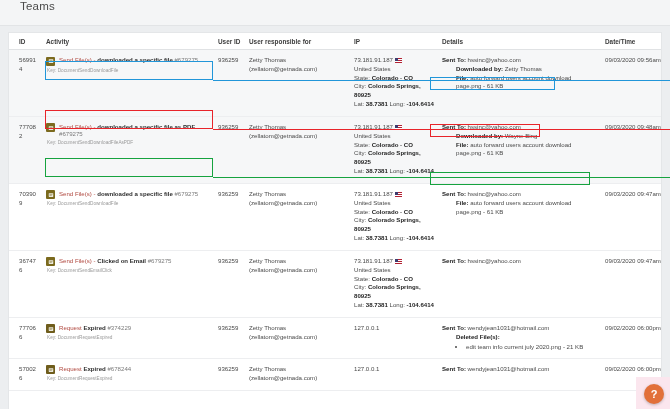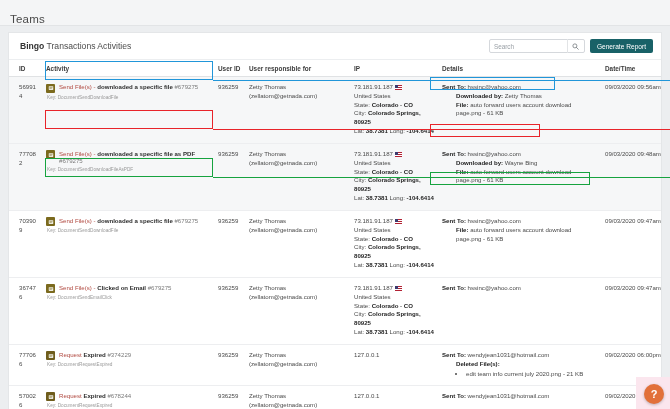--- a/index.html
+++ b/index.html
@@ -11,22 +11,22 @@
     font-family: "Liberation Sans", sans-serif;
     -webkit-font-smoothing: antialiased;
   }
   .page { position: relative; width: 670px; height: 409px; background: #eceef0; }
 
   
   .topbar {
     height: 26px;
     background: #f4f5f6;
     border-bottom: 1px solid #e2e4e6;
-    display: flex; align-items: flex-end;
-    padding-left: 10px;
+    display: flex; align-items: flex-start;
+    padding-left: 20px;
   }
   .topbar .title { font-size: 11.5px; color: #4a4a4a; letter-spacing: .2px; }
 
   
   .card {
     position: absolute;
     left: 8px; top: 32px; right: 8px; bottom: 0;
     background: #ffffff;
     border: 1px solid #e4e6e8;
     border-bottom: none;
@@ -172,37 +172,20 @@
 <body>
 
 <div class="page">
 
   <div class="topbar">
     <span class="title">Teams</span>
   </div>
 
   <div class="card">
 
-    <div class="card-header">
-      <div class="card-title">
-        <b>Bingo</b><span> Transactions Activities</span>
-      </div>
-      <div class="header-right">
-        <div class="search-wrap">
-          <input class="search-input" type="text" placeholder="Search" style="">
-          <span class="search-btn">
-            <svg width="7" height="7" viewBox="0 0 16 16">
-              <circle cx="6.6" cy="6.6" r="4.6" fill="none" stroke="#6b7176" stroke-width="1.7"></circle>
-              <line x1="10.2" y1="10.2" x2="14.4" y2="14.4" stroke="#6b7176" stroke-width="1.7" stroke-linecap="round"></line>
-            </svg>
-          </span>
-        </div>
-        <button class="gen-btn">Generate Report</button>
-      </div>
-    </div>
 
     <table class="grid">
       <colgroup>
         <col class="col-id">
           <col class="col-act">
           <col class="col-uid">
           <col class="col-resp">
         <col class="col-ip">
           <col class="col-det">
           <col class="col-date">

